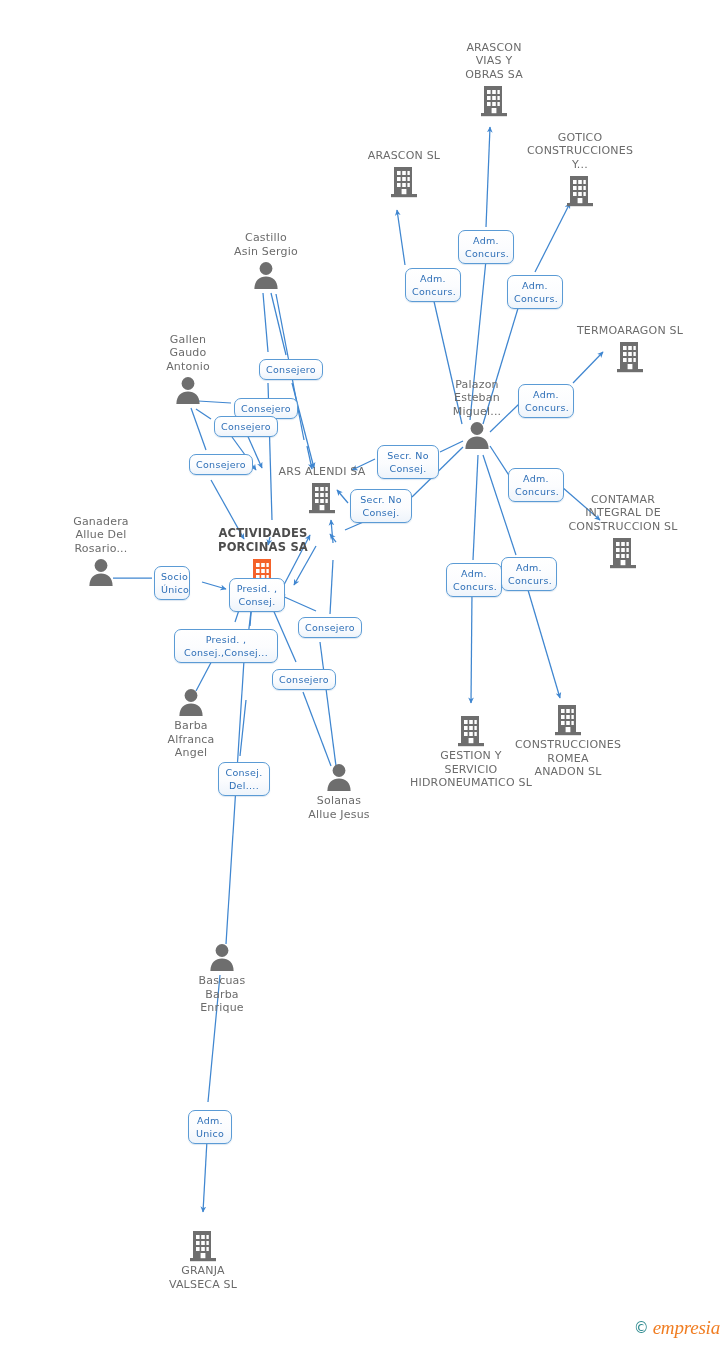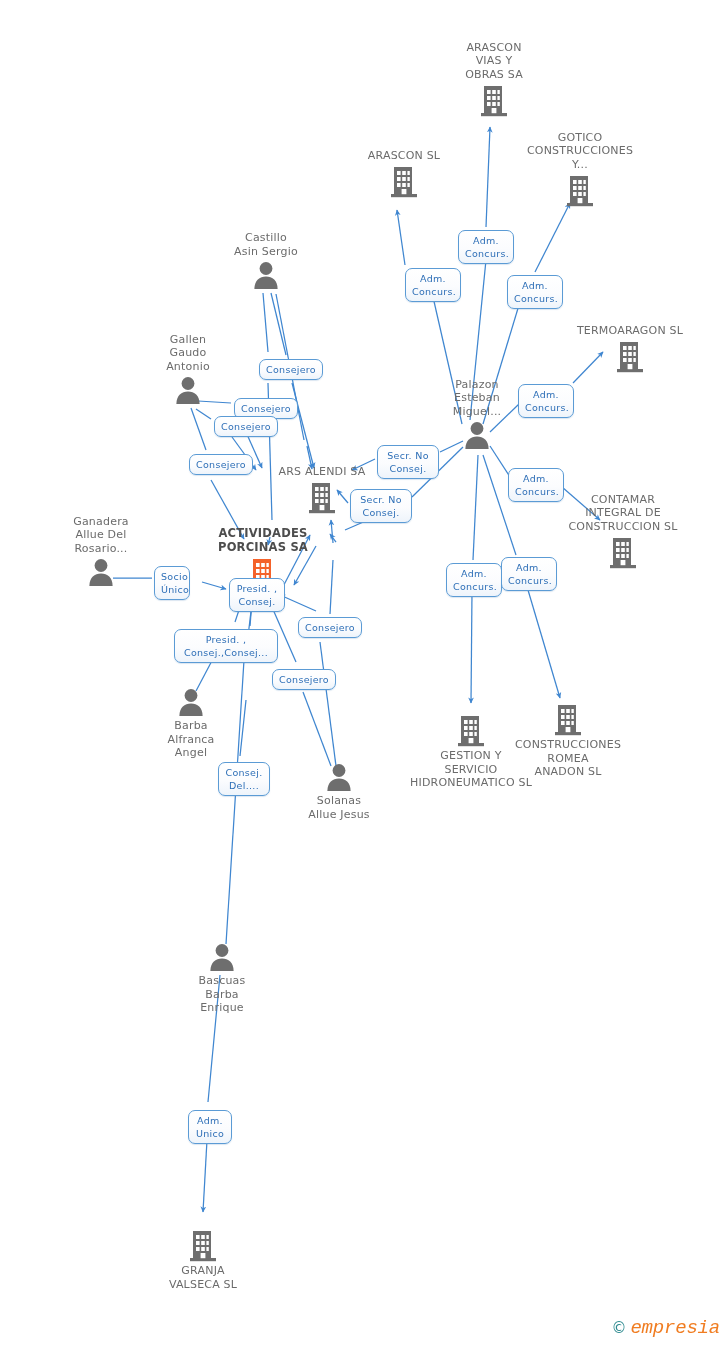--- a/index.html
+++ b/index.html
@@ -76,21 +76,21 @@
     display: flex;
     align-items: center;
     gap: 4px;
     user-select: none;
   }
   #watermark .c {
     font-size: 15px;
     color: #2d8a8f;
   }
   #watermark .brand {
-    font-family: Liberation Mono, monospace;
+    font-family: Liberation Serif, serif;
     font-style: italic;
     font-size: 19px;
     color: #f07d22;
     letter-spacing: -.2px;
   }
 </style>
 </head>
 <body>
 
 <div id="canvas">

